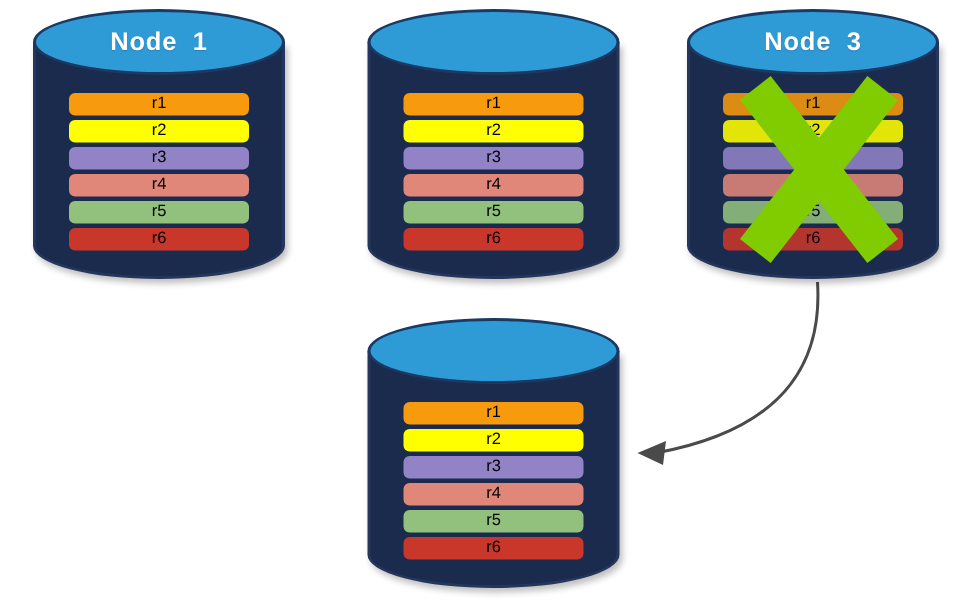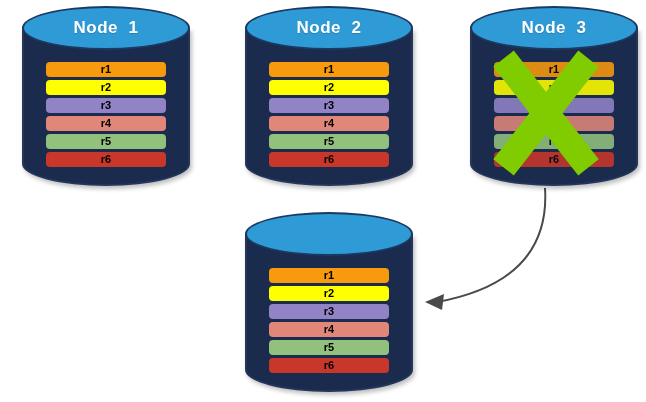--- a/index.html
+++ b/index.html
@@ -73,21 +73,21 @@
     gap: 3px;
   }
   .row-bar {
     height: 15px;
     border-radius: 4px;
     display: flex;
     align-items: center;
     justify-content: center;
     color: #000000;
     font-size: 11px;
-    font-weight: bold;
+    font-weight: normal;
     line-height: 1;
   }
   .node.failed .rows { opacity: 0.88; }
 
   
   .xmark {
     position: absolute;
     pointer-events: none;
   }
   .xmark i {
@@ -135,32 +135,31 @@
       <div class="row-bar" style="background:#9183C6;">r3</div>
       <div class="row-bar" style="background:#E0877A;">r4</div>
       <div class="row-bar" style="background:#92C17E;">r5</div>
       <div class="row-bar" style="background:#C8372A;">r6</div>
     </div>
   </div>
 
   <div class="node" style="left:245px; top:6px; width:168px; height:180px;">
     <div class="cyl-body"></div>
     <div class="cyl-top"></div>
-    <div class="cyl-title">Node  2</div>
     <div class="rows">
       <div class="row-bar" style="background:#F79A0E;">r1</div>
       <div class="row-bar" style="background:#FFFF00;">r2</div>
       <div class="row-bar" style="background:#9183C6;">r3</div>
       <div class="row-bar" style="background:#E0877A;">r4</div>
       <div class="row-bar" style="background:#92C17E;">r5</div>
       <div class="row-bar" style="background:#C8372A;">r6</div>
     </div>
   </div>
 
-  <div class="node failed" style="left:458px; top:6px; width:168px; height:180px;margin-left:12px;">
+  <div class="node failed" style="left:458px; top:6px; width:168px; height:180px;">
     <div class="cyl-body"></div>
     <div class="cyl-top"></div>
     <div class="cyl-title">Node  3</div>
     <div class="rows">
       <div class="row-bar" style="background:#F79A0E;">r1</div>
       <div class="row-bar" style="background:#FFFF00;">r2</div>
       <div class="row-bar" style="background:#9183C6;">r3</div>
       <div class="row-bar" style="background:#E0877A;">r4</div>
       <div class="row-bar" style="background:#92C17E;">r5</div>
       <div class="row-bar" style="background:#C8372A;">r6</div>

